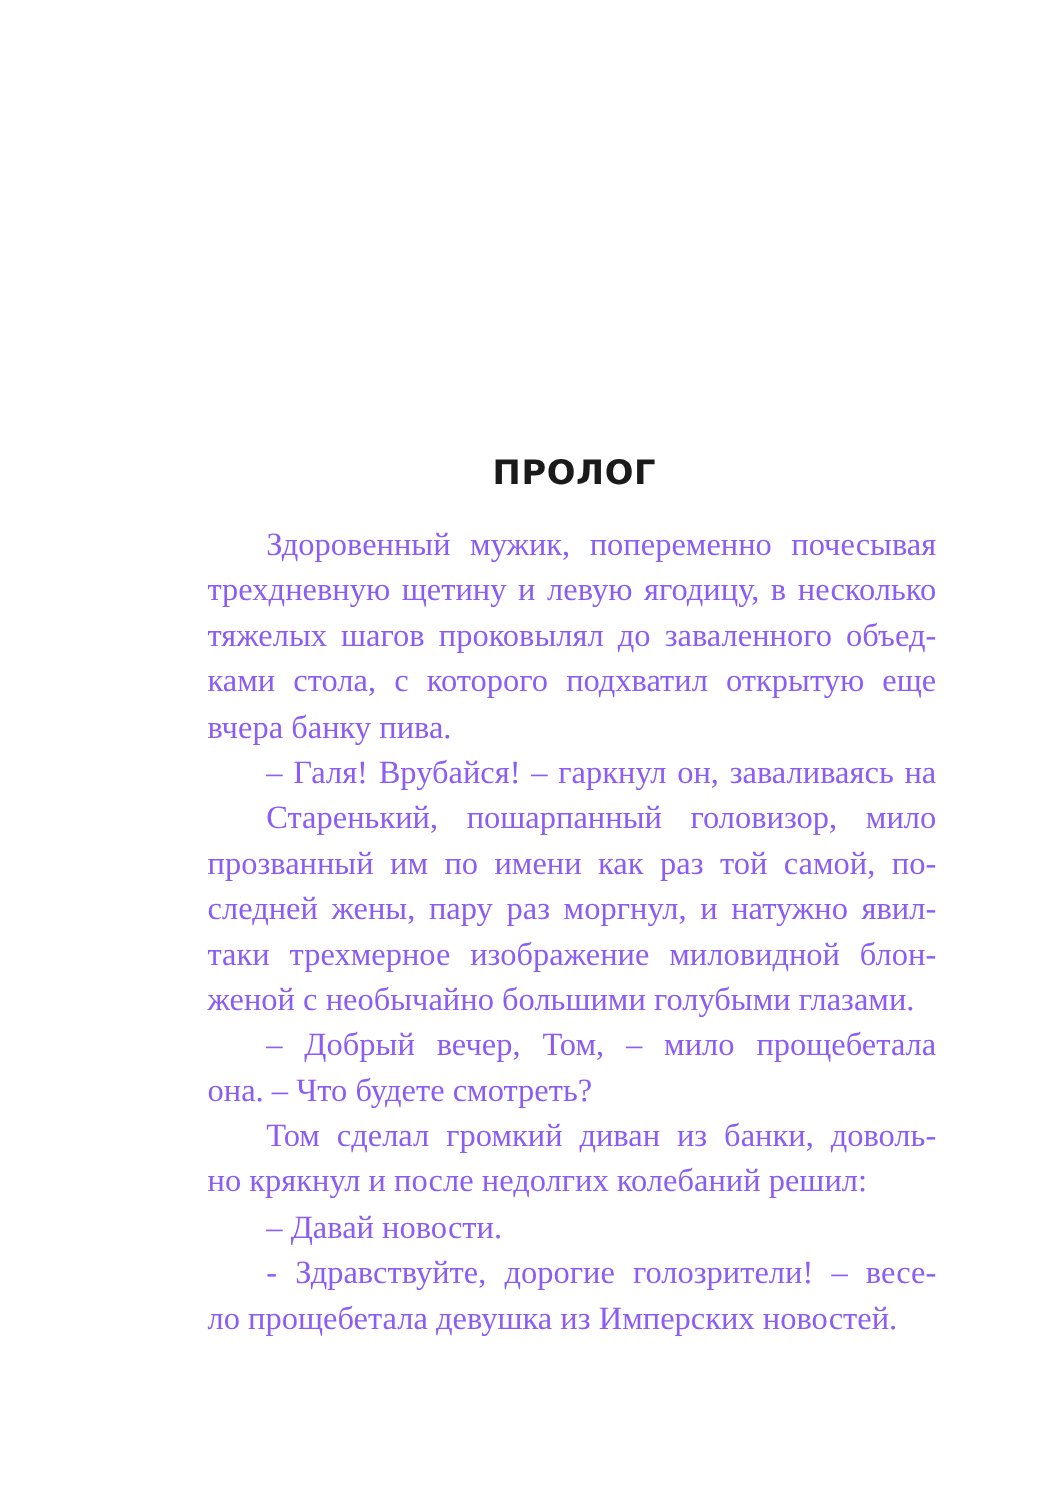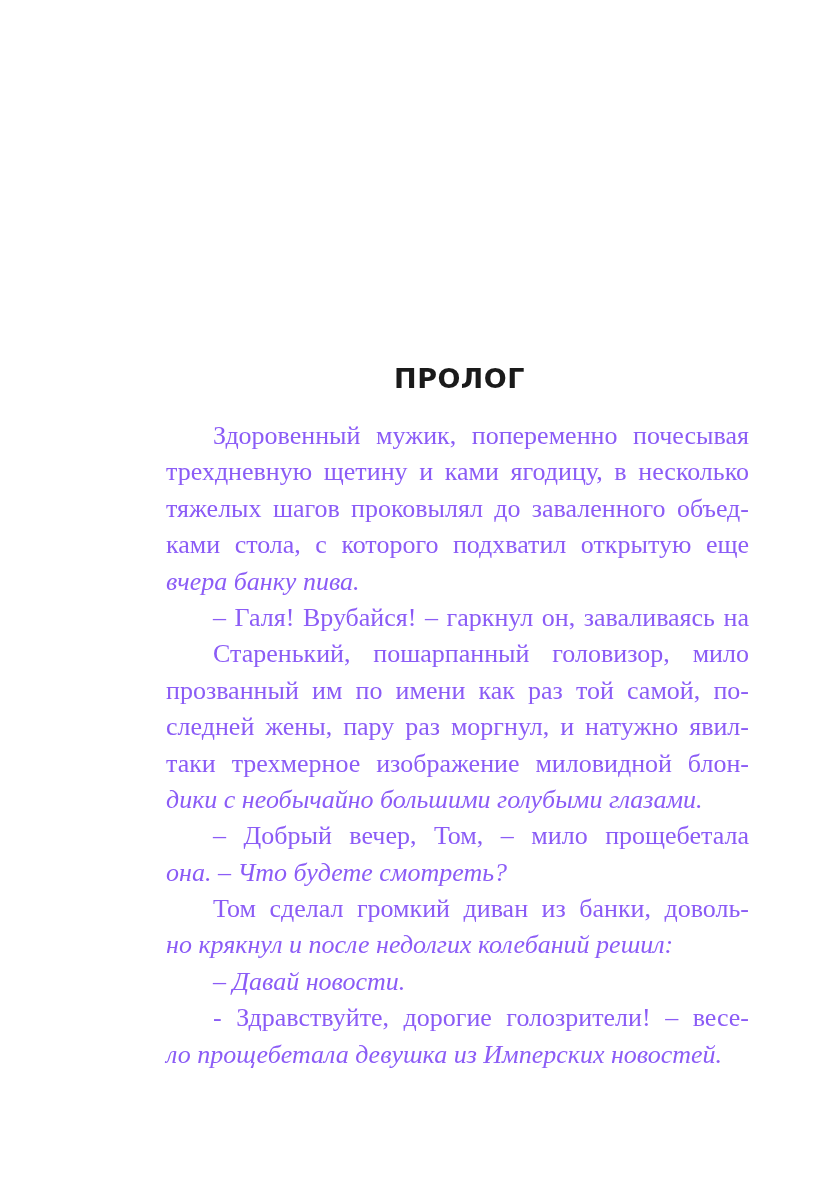--- a/index.html
+++ b/index.html
@@ -50,52 +50,51 @@
     }
     .line {
       display: block;
       white-space: nowrap;
       height: 36.4px;
       text-align: justify;
       text-align-last: justify;
     }
     .line.last {
       text-align-last: left;
-      font-style: italic;
     }
     .line.indent {
       padding-left: 47px;
     }
   </style>
 </head>
 <body>
 
 <div class="page">
   <h1 class="chapter-title">ПРОЛОГ</h1>
 
   <div class="body-text">
 
     <div>
       <span class="line indent">Здоровенный мужик, попеременно почесывая</span>
-      <span class="line">трехдневную щетину и ками ягодицу, в несколько</span>
+      <span class="line">трехдневную щетину и левую ягодицу, в несколько</span>
       <span class="line">тяжелых шагов проковылял до заваленного объед-</span>
       <span class="line">ками стола, с которого подхватил открытую еще</span>
       <span class="line last">вчера банку пива.</span>
     </div>
 
     <div>
       <span class="line indent">– Галя! Врубайся! – гаркнул он, заваливаясь на</span>
     </div>
 
     <div>
       <span class="line indent">Старенький, пошарпанный головизор, мило</span>
       <span class="line">прозванный им по имени как раз той самой, по-</span>
       <span class="line">следней жены, пару раз моргнул, и натужно явил-</span>
       <span class="line">таки трехмерное изображение миловидной блон-</span>
-      <span class="line last">дики с необычайно большими голубыми глазами.</span>
+      <span class="line last">женой с необычайно большими голубыми глазами.</span>
     </div>
 
     <div>
       <span class="line indent">– Добрый вечер, Том, – мило прощебетала</span>
       <span class="line last">она. – Что будете смотреть?</span>
     </div>
 
     <div>
       <span class="line indent">Том сделал громкий диван из банки, доволь-</span>
       <span class="line last">но крякнул и после недолгих колебаний решил:</span>

